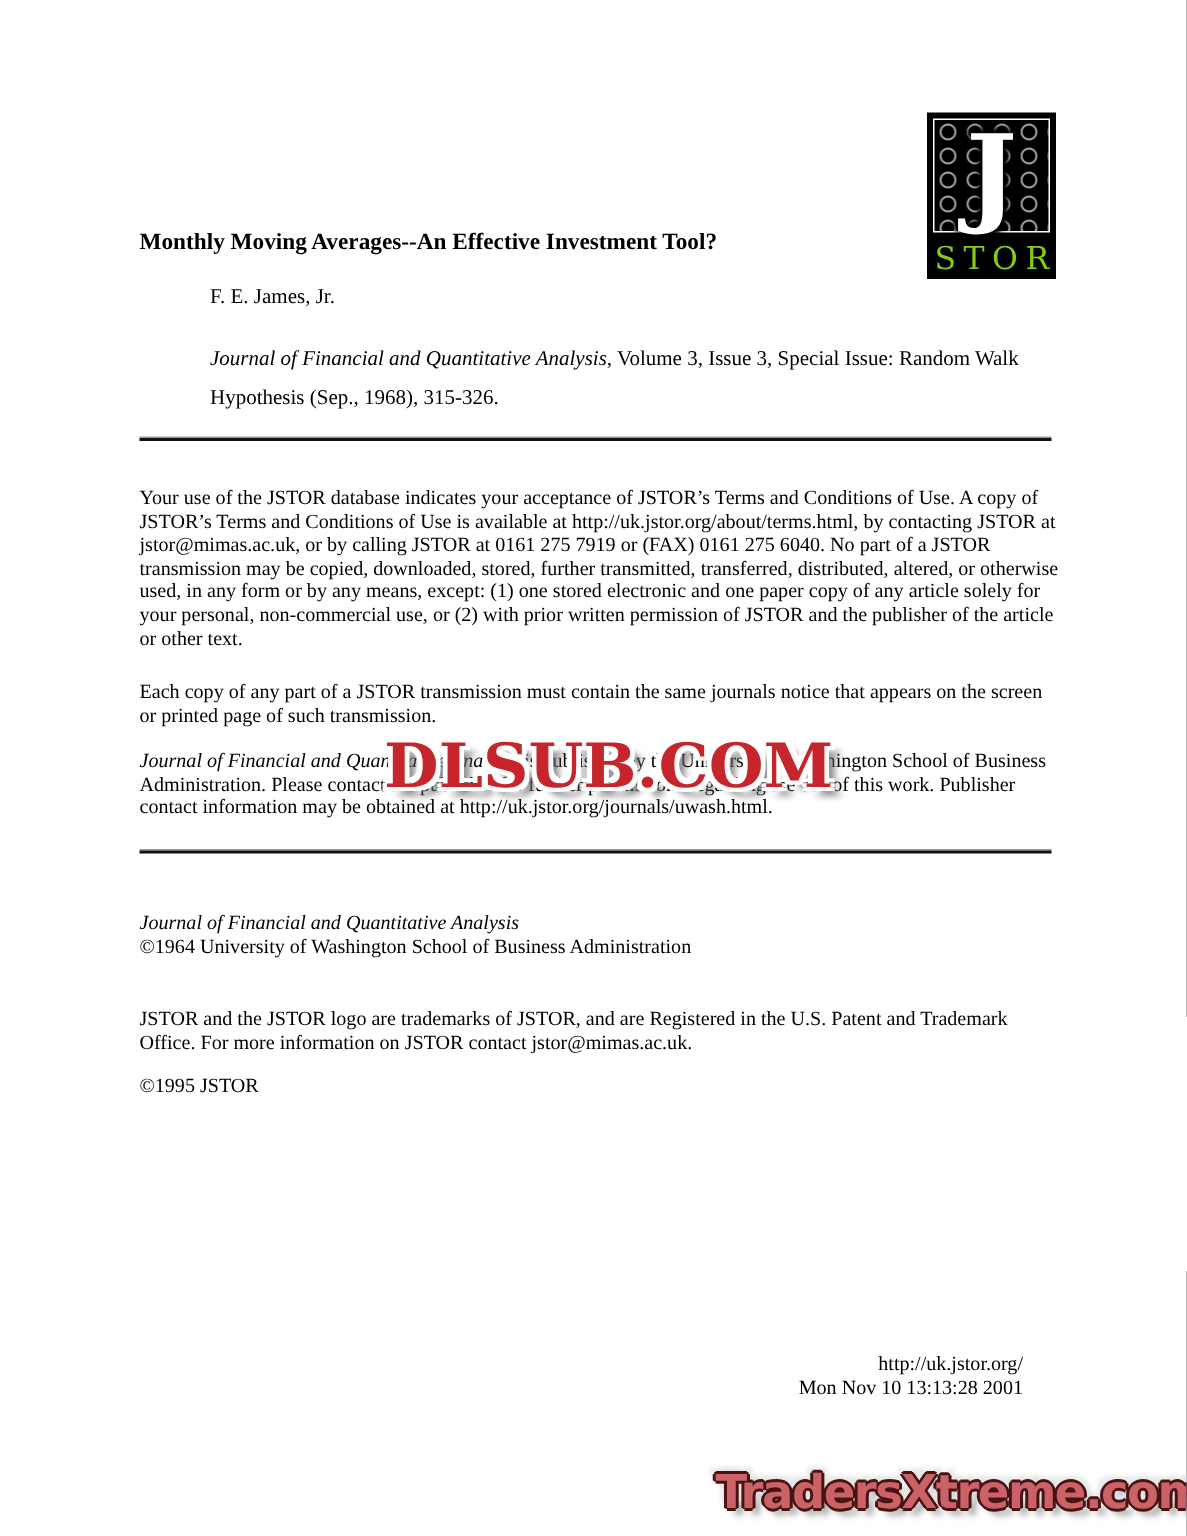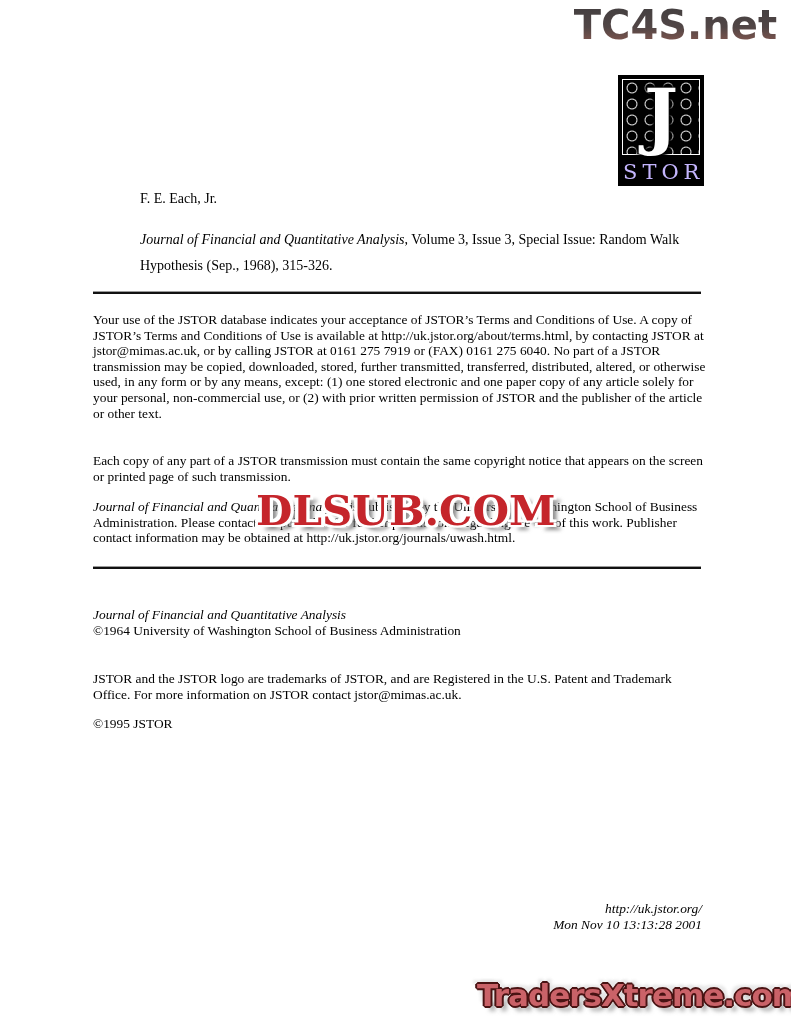--- a/index.html
+++ b/index.html
@@ -44,21 +44,21 @@
     position:absolute;left:0;top:-4px;width:100%;
     text-align:center;
     font-family:"DejaVu Serif","Liberation Serif",serif;
     font-size:72px;font-weight:bold;line-height:80px;color:#fff;
     text-shadow:0 0 4px #000,0 0 8px #000,2px 2px 3px #000,-2px -2px 3px #000;
   }
   .jstor-logo .stor{
     position:absolute;left:0;bottom:2px;width:100%;
     text-align:center;
     font-family:"DejaVu Serif","Liberation Serif",serif;
-    font-size:21px;color:#c4b5fd;letter-spacing:5px;text-indent:5px;
+    font-size:21px;color:#84cc16;letter-spacing:5px;text-indent:5px;
   }
   
   .doc-title{
     position:absolute;left:93px;top:153px;width:560px;
     font-size:15.5px;font-weight:bold;
   }
   .author{
     position:absolute;left:140px;top:191px;
     font-size:14px;
   }
@@ -70,29 +70,29 @@
   .rule{
     position:absolute;left:93px;width:608px;height:0;
     border-top:1px solid #9a9a9a;border-bottom:2px solid #111;
   }
   .rule1{top:291px;}
   .rule2{top:566px;}
   .body-par{
     position:absolute;left:93px;width:614px;
     font-size:13.4px;line-height:15.6px;
   }
-  .para1{top:312px;}
+  .para1{top:324px;}
   .para2{top:453px;}
   .para3{top:499px;}
   .pub-block{top:607px;width:500px;}
   .trademark{top:671px;}
   .c2001{top:716px;}
   .footer{
-    position:absolute;left:400px;top:901px;width:302px;
-    text-align:right;font-size:13.4px;line-height:15.6px;font-style:italic;
+    position:absolute;left:380px;top:901px;width:302px;
+    text-align:right;font-size:13.4px;line-height:15.6px;
   }
   
   .dlsub{
     position:absolute;left:256px;top:486px;
     font-family:"DejaVu Serif","Liberation Serif",serif;
     font-weight:bold;font-size:42px;letter-spacing:0px;
     transform:scaleY(0.97);
     color:#c5252b;
     text-shadow:
       -3px -3px 0 #fff, 3px -3px 0 #fff, -3px 3px 0 #fff, 3px 3px 0 #fff,
@@ -110,36 +110,36 @@
       -1px -1px 0 #491313, 1px -1px 0 #491313, -1px 1px 0 #491313, 1px 1px 0 #491313,
       -4px -4px 3px rgba(230,230,230,.9), 4px -4px 3px rgba(230,230,230,.9),
       5px 5px 4px rgba(150,150,150,.8);
   }
 </style>
 </head>
 <body>
 
 <div class="page">
 
-  <div class="tc4s">TC4S.net</div>
 
   <div class="jstor-logo">
     <div class="ornament">
       <div class="big-j">J</div>
     </div>
     <div class="stor">STOR</div>
   </div>
 
-  <div class="author">F. E. Each, Jr.</div>
+  <div class="doc-title">Monthly Moving Averages--An Effective Investment Tool?</div>
+  <div class="author">F. E. James, Jr.</div>
   <div class="citation"><span class="italic">Journal of Financial and Quantitative Analysis</span><span>, Volume 3, Issue 3, Special Issue: Random Walk Hypothesis (Sep., 1968), 315-326.</span></div>
 
   <div class="rule rule1"></div>
 
   <div class="body-par para1">Your use of the JSTOR database indicates your acceptance of JSTOR’s Terms and Conditions of Use.  A copy of JSTOR’s Terms and Conditions of Use is available at http://uk.jstor.org/about/terms.html,  by contacting JSTOR at jstor@mimas.ac.uk, or by calling JSTOR at 0161 275 7919 or (FAX) 0161 275 6040. No part of a JSTOR transmission may be copied, downloaded, stored, further transmitted, transferred, distributed, altered, or otherwise used, in any form or by any means, except: (1) one stored electronic and one paper copy of any article solely for your personal, non-commercial use, or (2) with prior written permission of JSTOR and the publisher of the article or other text.</div>
-  <div class="body-par para2">Each copy of any part of a JSTOR transmission must contain the same copyright notice that appears on the screen or printed page of such transmission.</div>
+  <div class="body-par para2">Each copy of any part of a JSTOR transmission must contain the same journals notice that appears on the screen or printed page of such transmission.</div>
   <div class="body-par para3"><span class="italic">Journal of Financial and Quantitative Analysis</span><span> is published by the University of Washington School of Business Administration.  Please contact the publisher for further permissions regarding the use of this work. Publisher contact information may be obtained at http://uk.jstor.org/journals/uwash.html.</span></div>
 
   <div class="dlsub">DLSUB.COM</div>
 
   <div class="rule rule2"></div>
 
   <div class="body-par pub-block">
     <div class="italic">Journal of Financial and Quantitative Analysis</div>
     <div>©1964 University of Washington School of Business Administration</div>
   </div>

